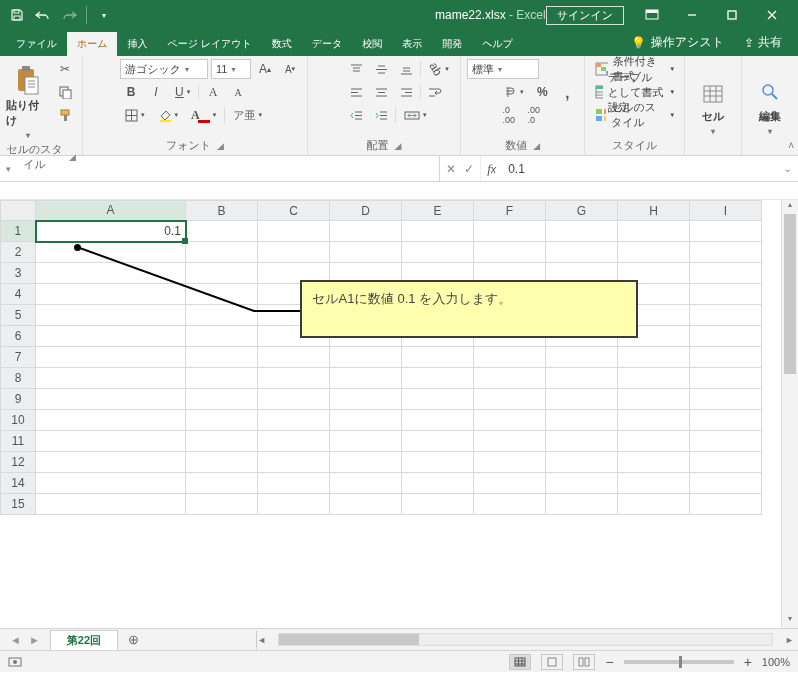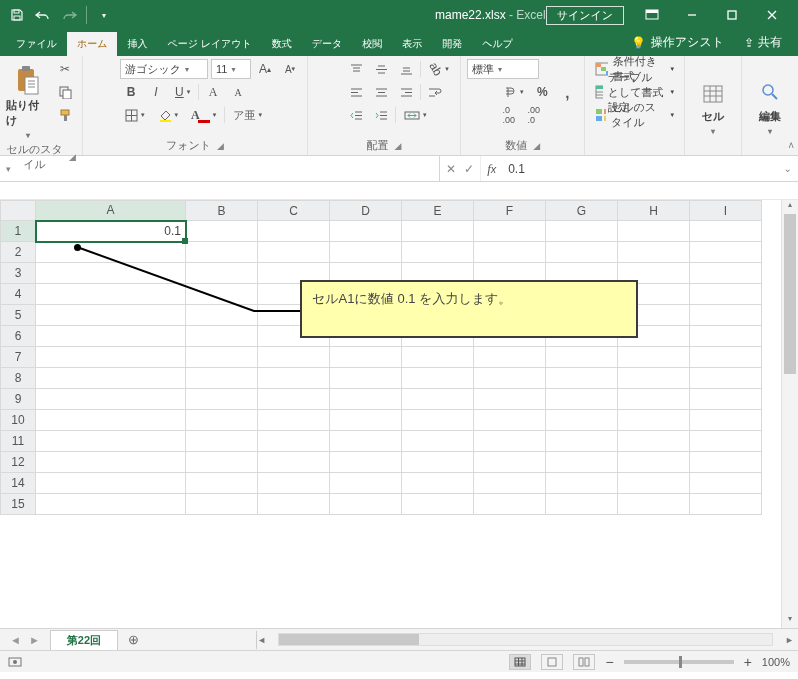--- a/index.html
+++ b/index.html
@@ -426,20 +426,23 @@
               <rect x="1" y="1" width="6" height="5" fill="#8c6"></rect>
               <rect x="9" y="1" width="6" height="5" fill="#e96"></rect>
               <rect x="1" y="8" width="6" height="5" fill="#6ae"></rect>
               <rect x="9" y="8" width="6" height="5" fill="#ec6"></rect>
             </svg>
             <span>セルのスタイル</span>
             <span style="font-size:7px;margin-left:2px">▾</span>
           </div>
       </div>
     </div>
+    <div class="label">
+        <span>スタイル</span>
+      </div>
   </div>
 
   <div class="group">
     <div class="body">
       <div class="btnbig">
         <svg width="22" height="26">
             <rect x="2" y="6" width="18" height="16" fill="none" stroke="#888"></rect>
             <line x1="2" y1="11" x2="20" y2="11" stroke="#888"></line>
             <line x1="2" y1="16" x2="20" y2="16" stroke="#888"></line>
             <line x1="8" y1="6" x2="8" y2="22" stroke="#888"></line>

